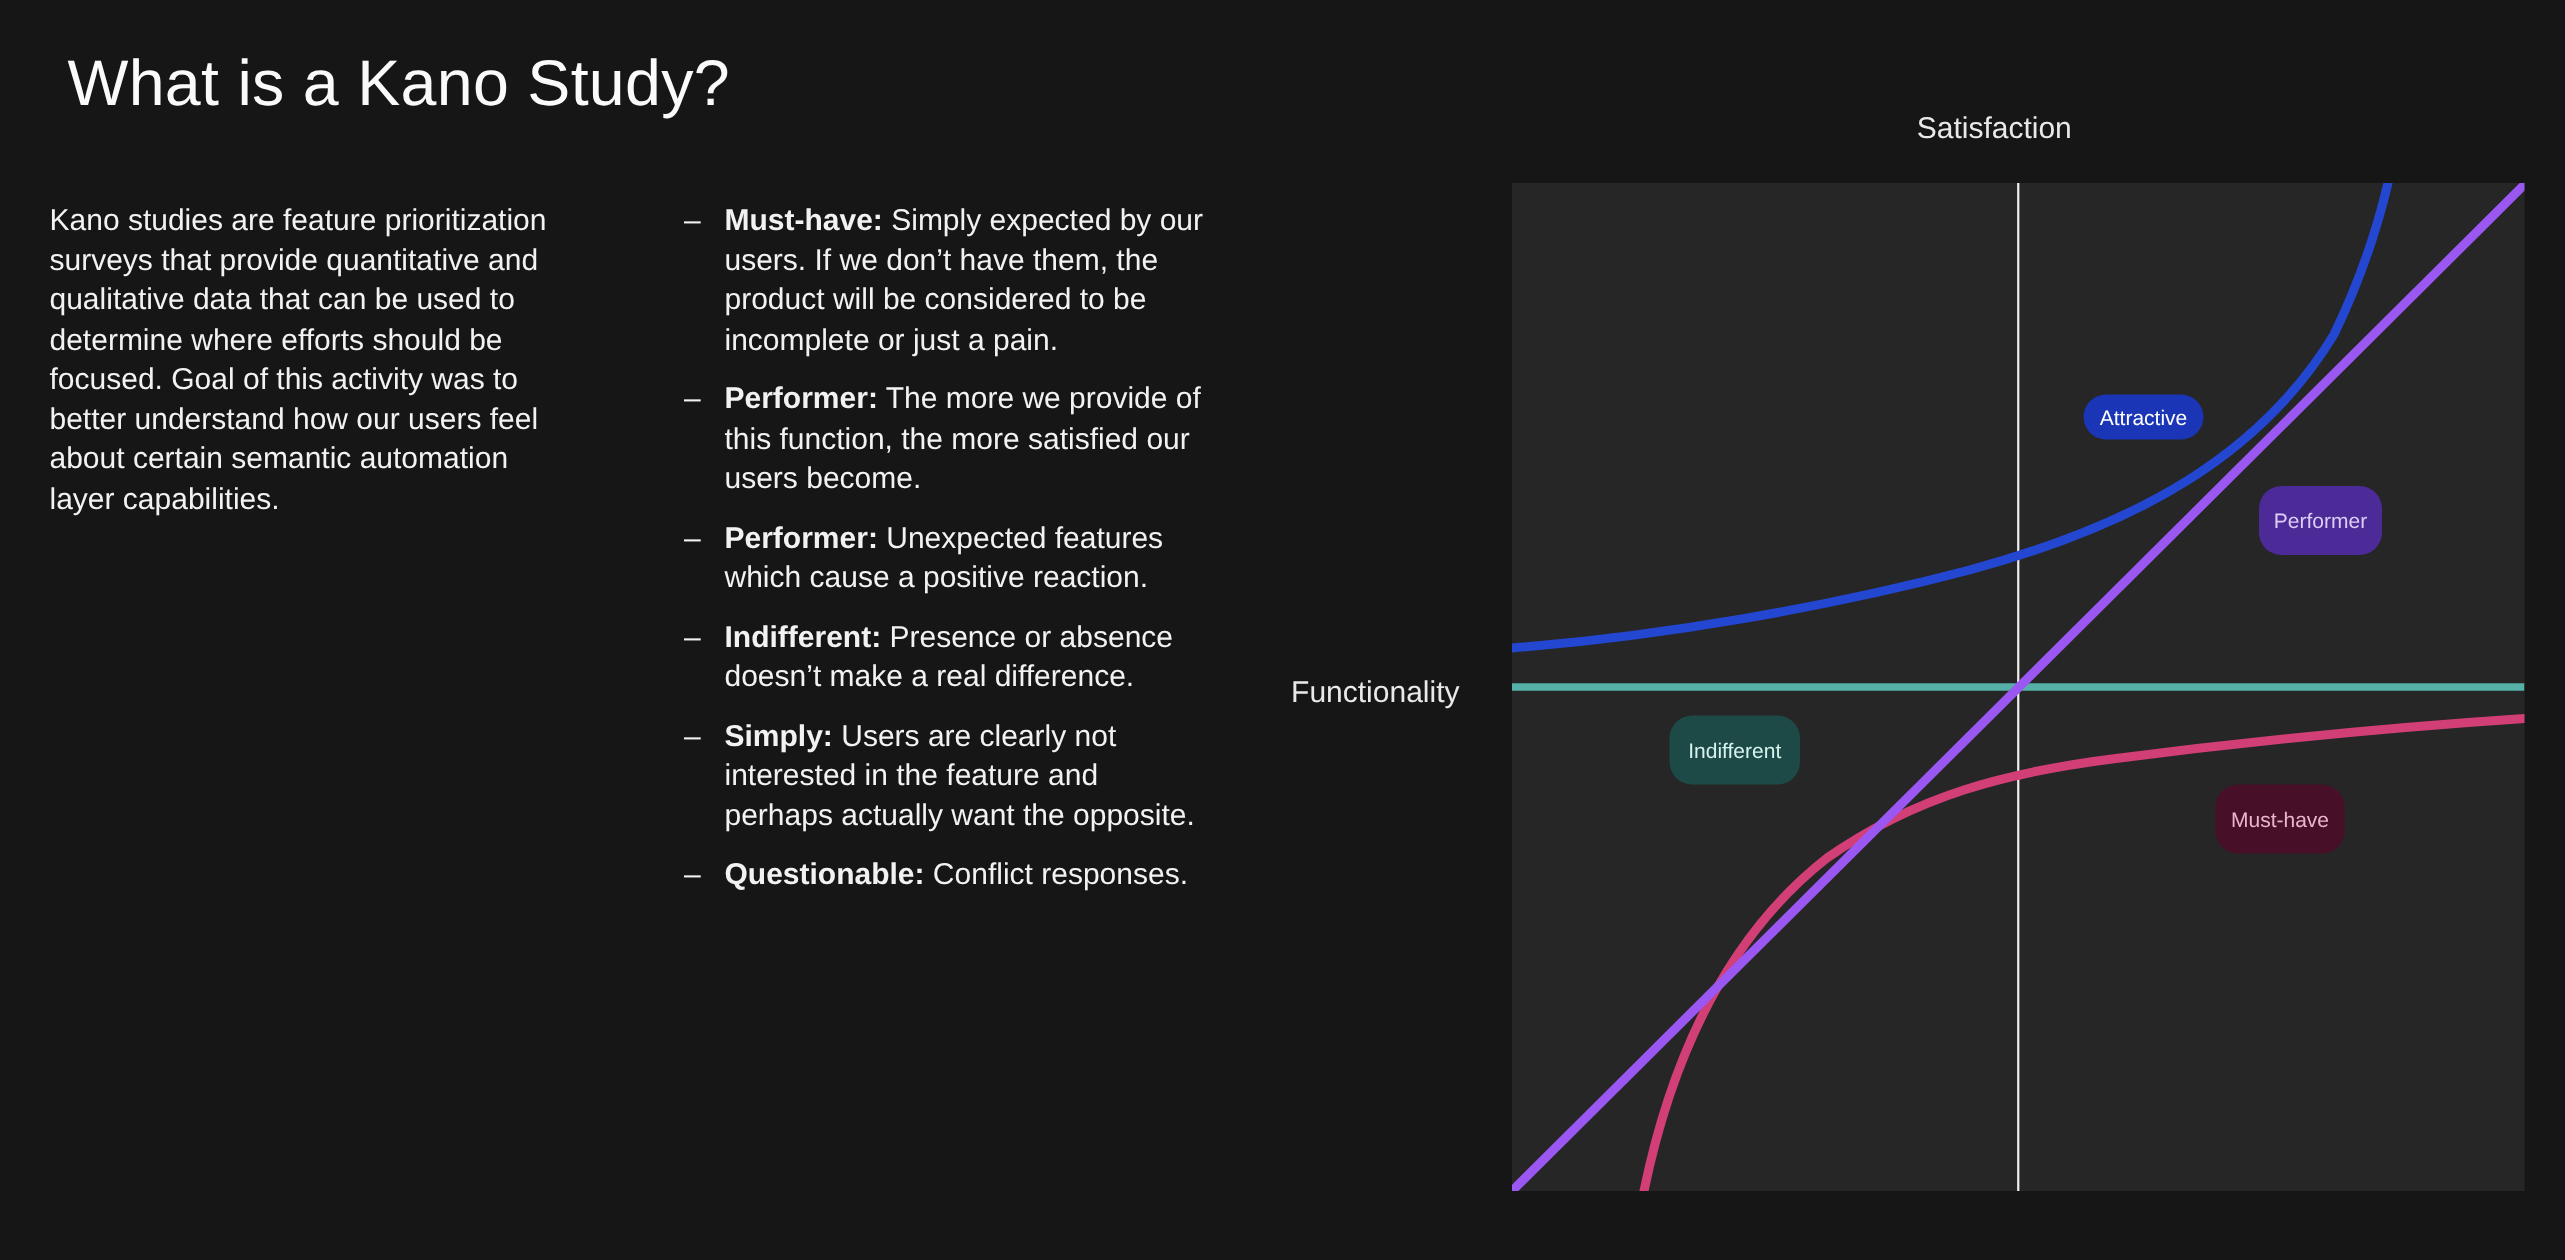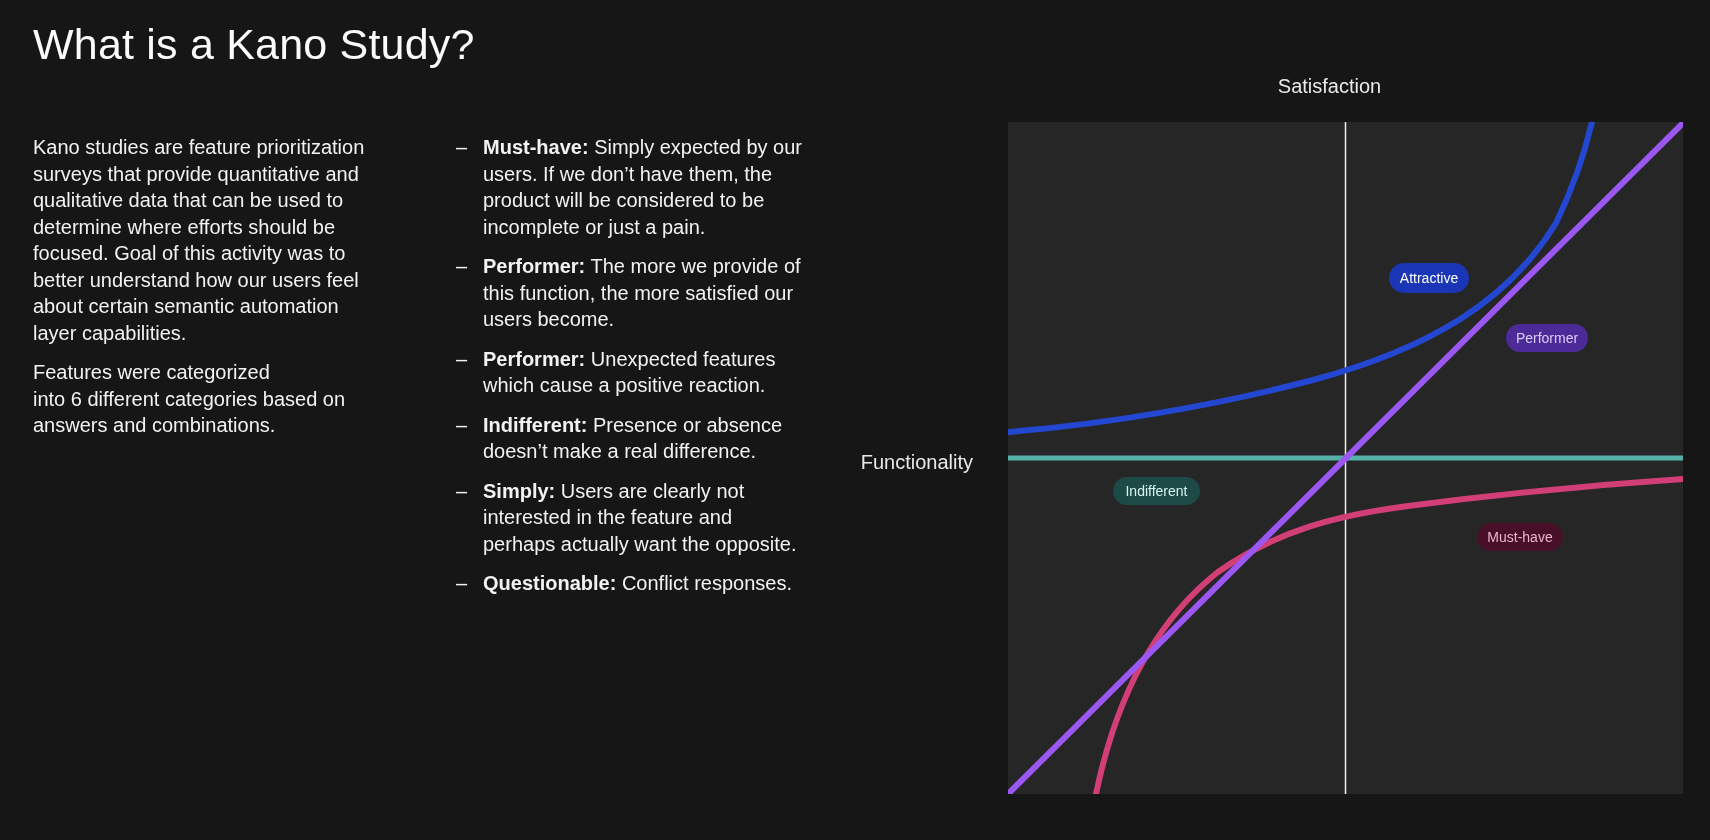--- a/index.html
+++ b/index.html
@@ -2,21 +2,21 @@
 <html><head>
 <meta charset="utf-8">
 <style>
   html,body{margin:0;padding:0;background:#101010;}
   .canvas{
     position:relative;width:1710px;height:840px;background:#161616;
     overflow:hidden;font-family:"Liberation Sans","DejaVu Sans",sans-serif;
     -webkit-font-smoothing:antialiased;
   }
   .slide-title{
-    position:absolute;left:33px;top:18px;margin:0;
+    position:absolute;left:33px;top:18px;margin:12px;
     font-size:43px;font-weight:400;color:#fafafa;line-height:52px;letter-spacing:.2px;
   }
   .col{position:absolute;top:134px;color:#f2f2f2;font-size:20px;line-height:26.5px;}
   .col-intro{left:33px;width:380px;}
   .col-intro p{margin:0 0 13px 0;white-space:pre-line;}
   .col-list{left:456px;width:392px;}
   .cat-list{list-style:none;margin:0;padding:0;}
   .cat-list li{display:flex;margin:0 0 13px 0;}
   .cat-list .dash{flex:0 0 27px;}
   .cat-list .body{white-space:pre-line;width:365px;}
@@ -29,21 +29,21 @@
     position:absolute;left:790px;top:450px;width:183px;text-align:right;
     color:#e9e9e9;font-size:20px;line-height:24px;
   }
   .plot{
     position:absolute;left:992px;top:122px;width:675px;height:672px;
     background:#262626;
     margin-left:16px;
   }
   .plot svg{position:absolute;left:0;top:0;display:block;}
   .pill{
-    position:absolute;height:28px;border-radius:15px;
+    position:absolute;height:46px;border-radius:15px;
     display:flex;align-items:center;justify-content:center;
     font-size:14px;line-height:14px;white-space:nowrap;
   }
   .pill-attractive{left:381px;top:141px;width:80px;height:30px;}
   .pill-performer{left:498px;top:202px;width:82px;}
   .pill-indifferent{left:105px;top:355px;width:87px;}
   .pill-musthave{left:469px;top:401px;width:86px;}
 </style>
 </head>
 <body>
@@ -54,23 +54,20 @@
 
   <div class="col col-intro">
     <p>Kano studies are feature prioritization
 surveys that provide quantitative and
 qualitative data that can be used to
 determine where efforts should be
 focused. Goal of this activity was to
 better understand how our users feel
 about certain semantic automation
 layer capabilities.</p>
-    <p>Features were categorized
-into 6 different categories based on
-answers and combinations.</p>
   </div>
 
   <div class="col col-list">
     <ul class="cat-list">
       <li>
         <span class="dash">–</span>
         <span class="body"><b class="lbl">Must-have:</b><span> Simply expected by our
 users. If we don’t have them, the
 product will be considered to be
 incomplete or just a pain.</span></span>

